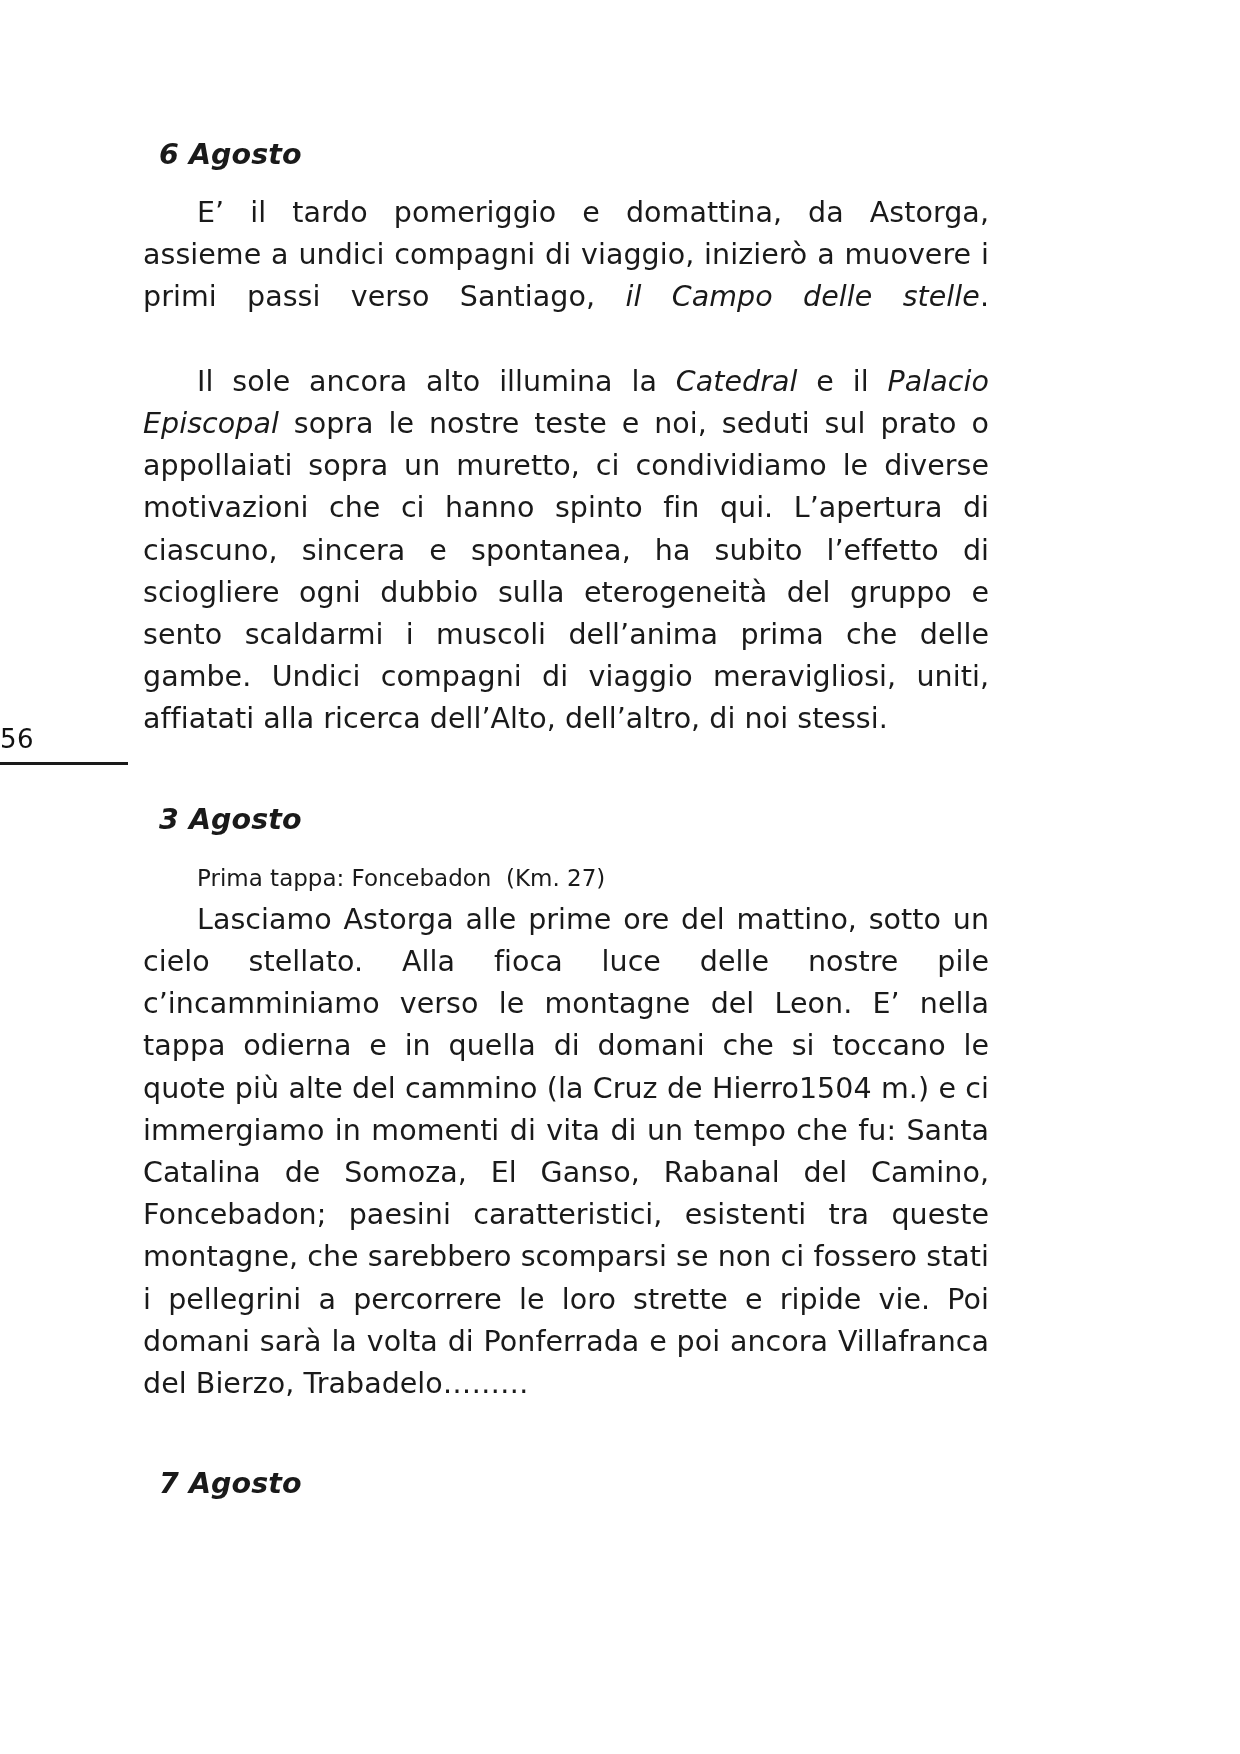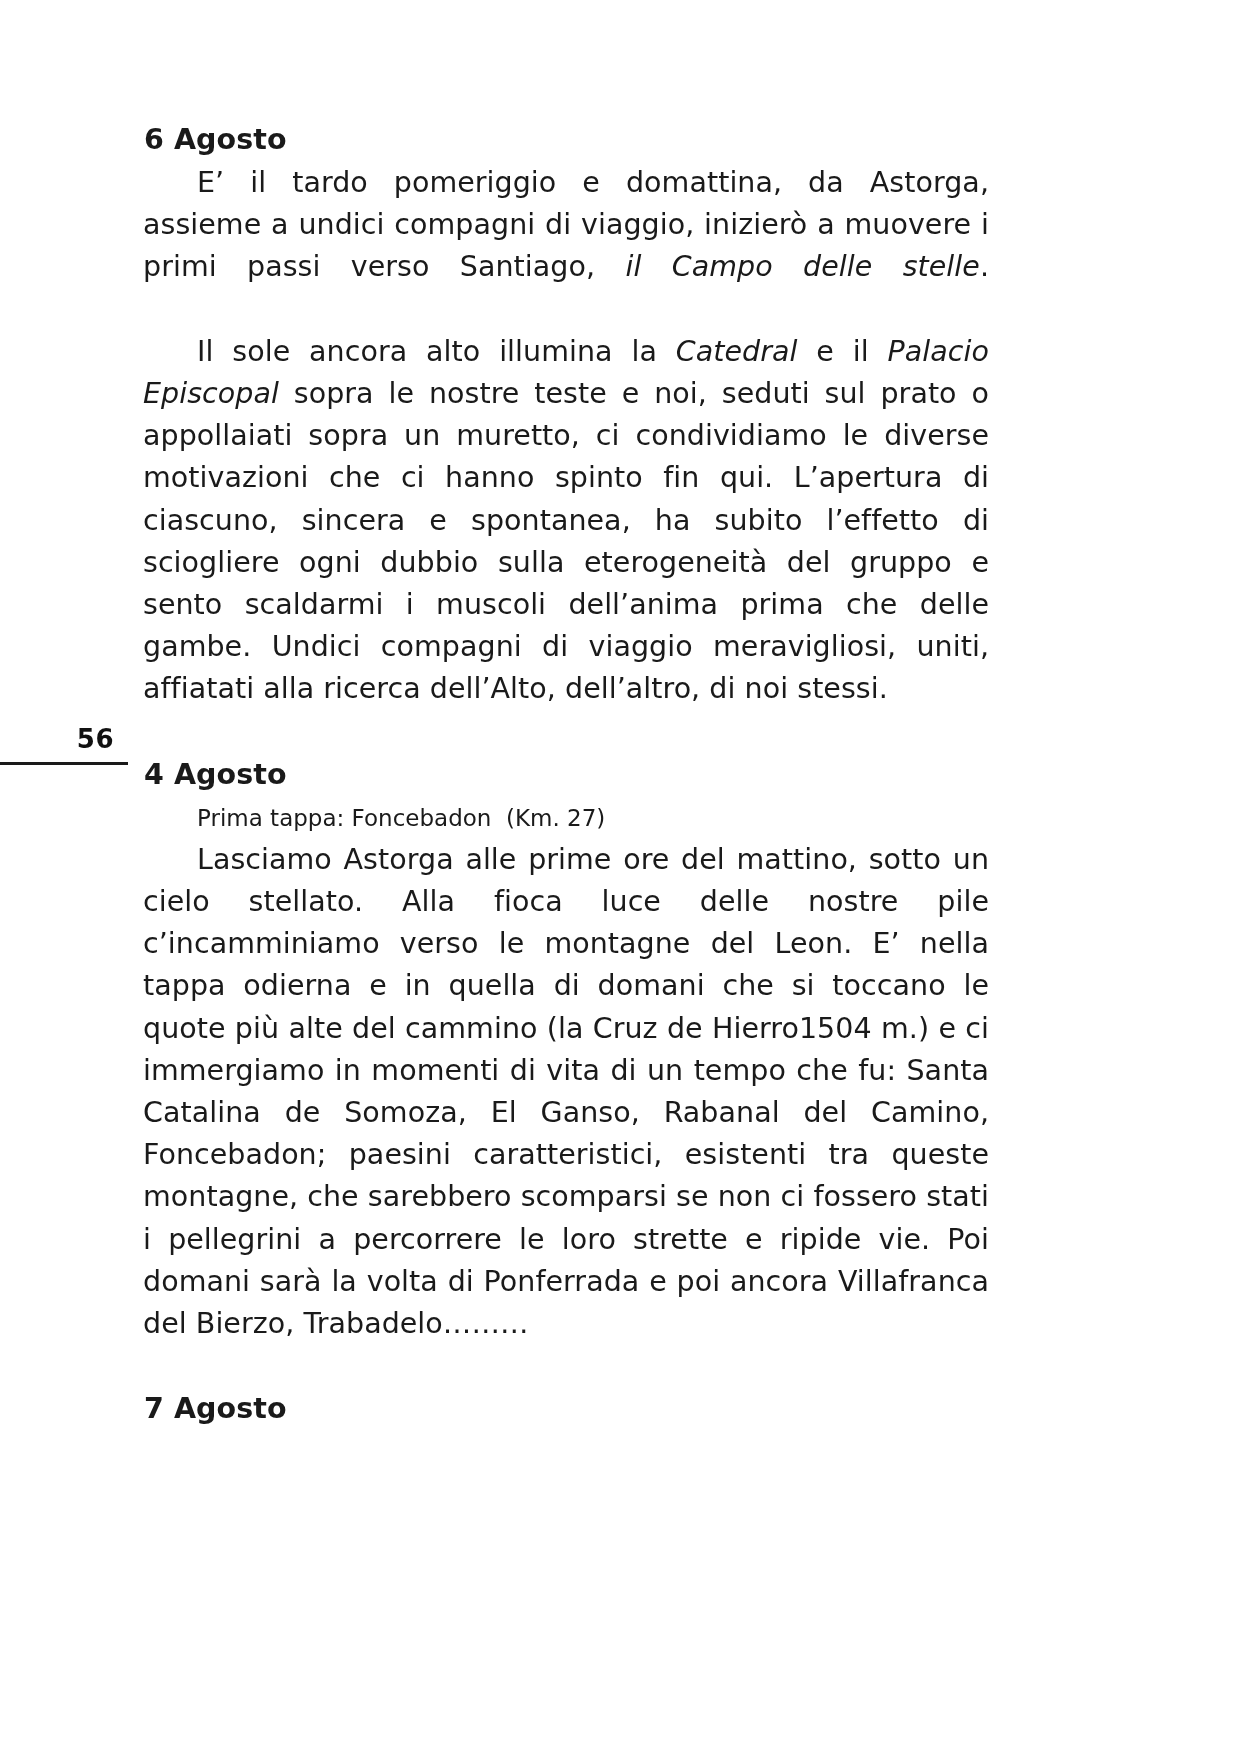--- a/index.html
+++ b/index.html
@@ -23,47 +23,47 @@
 
   
   .folio-block {
     position: absolute;
     left: 0;
     top: 726px;
     width: 128px;
   }
   .folio-number {
     font-size: 26px;
-    font-weight: bold;
-    text-align: right;
+    font-weight: normal;
+    text-align: left;
     padding-right: 14px;
     line-height: 1;
     letter-spacing: 0.5px;
     color: #111111;
-    padding-left: 20px;
   }
   .folio-rule {
     margin-top: 10px;
     width: 128px;
     height: 3px;
     background: #1a1a1a;
   }
 
   
   .column {
     position: absolute;
     left: 143px;
     top: 118px;
     width: 846px;
   }
 
   .date-heading {
+    font-style: italic;
     font-size: 28.5px;
     line-height: 42px;
-    margin: 1px;
+    margin: 16px;
     letter-spacing: 0.1px;
     white-space: pre;
   }
 
   p.body {
     margin: 0;
     font-size: 28.5px;
     line-height: 42.2px;
     text-align: justify;
     text-justify: inter-word;
@@ -106,21 +106,21 @@
   <div class="column">
 
     <h2 class="date-heading">6 Agosto</h2>
 
     <p class="body indent"><span>E’ il tardo pomeriggio e domattina, da Astorga, assieme a undici compagni di viaggio, inizierò a muovere i primi passi verso Santiago, </span><em class="it">il Campo delle stelle</em><span>.</span></p>
 
     <p class="body indent nostretch"><span>Il sole ancora alto illumina la </span><em class="it">Catedral</em><span> e il </span><em class="it">Palacio Episcopal</em><span> sopra le nostre teste e noi, seduti sul prato o appollaiati sopra un muretto, ci condividiamo le diverse motivazioni che ci hanno spinto fin qui. L’apertura di ciascuno, sincera e spontanea, ha subito l’effetto di sciogliere ogni dubbio sulla eterogeneità del gruppo e sento scaldarmi i muscoli dell’anima prima che delle gambe. Undici compagni di viaggio meravigliosi, uniti, affiatati alla ricerca dell’Alto, dell’altro, di noi stessi.</span></p>
 
     <div class="section-gap"></div>
 
-    <h2 class="date-heading">4 Agosto</h2>
+    <h2 class="date-heading">3 Agosto</h2>
 
     <p class="tappa">Prima tappa: Foncebadon  (Km. 27)</p>
 
     <p class="body indent nostretch"><span>Lasciamo Astorga alle prime ore del mattino, sotto un cielo stellato. Alla fioca luce delle nostre pile c’incamminiamo verso le montagne del Leon. E’ nella tappa odierna e in quella di domani che si toccano le quote più alte del cammino (la Cruz de Hierro1504 m.) e ci immergiamo in momenti di vita di un tempo che fu: Santa Catalina de Somoza, El Ganso, Rabanal del Camino, Foncebadon; paesini caratteristici, esistenti tra queste montagne, che sarebbero scomparsi se non ci fossero stati i pellegrini a percorrere le loro strette e ripide vie. Poi domani sarà la volta di Ponferrada e poi ancora Villafranca del Bierzo, Trabadelo………</span></p>
 
     <div class="section-gap"></div>
 
     <h2 class="date-heading">7 Agosto</h2>
 
 

